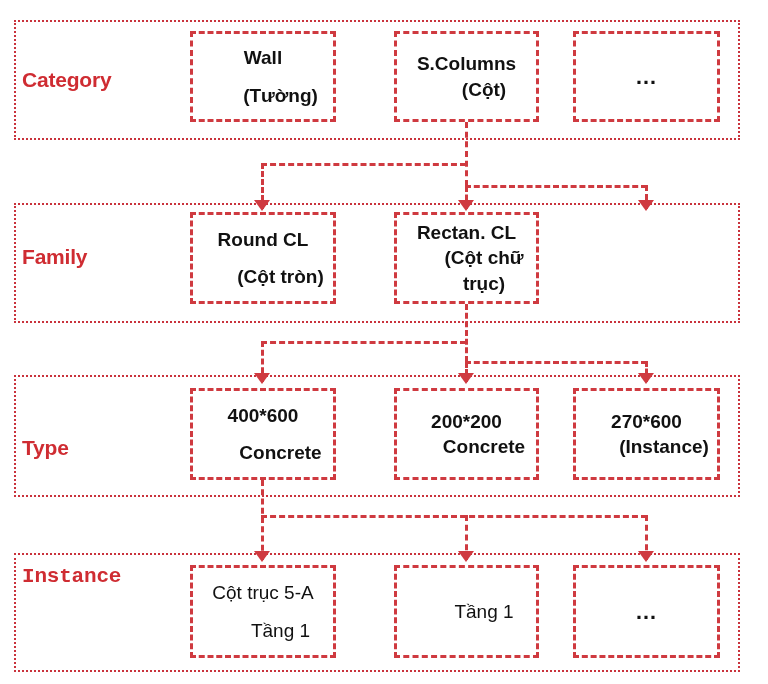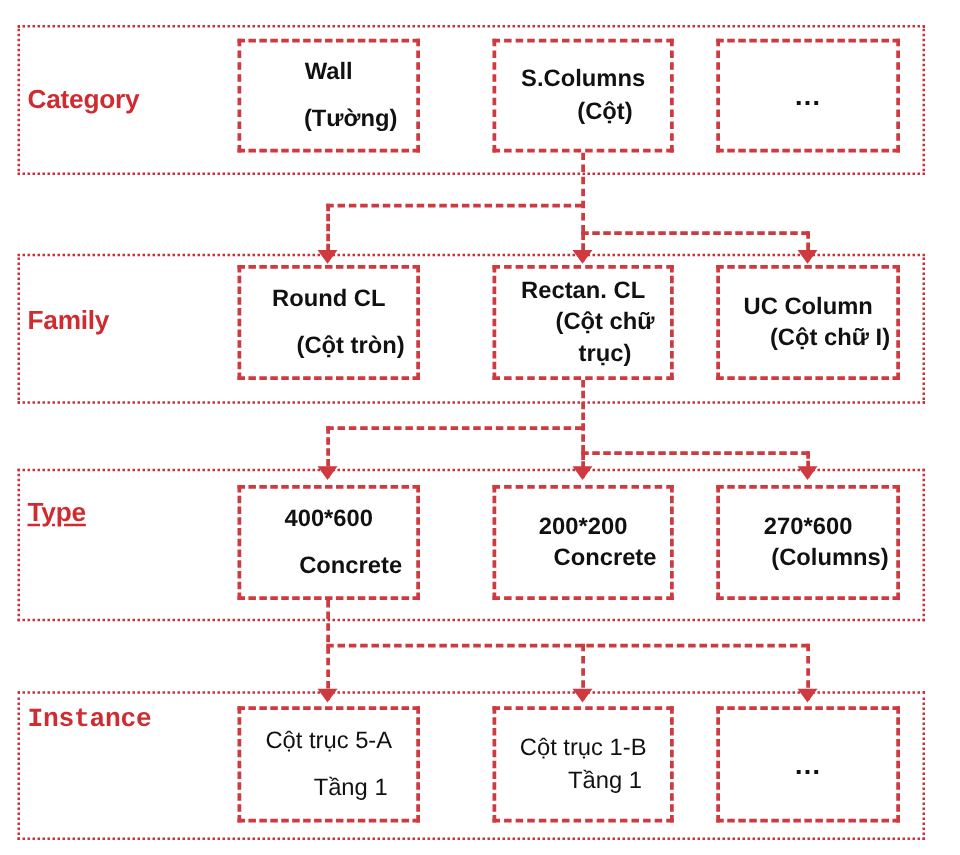--- a/index.html
+++ b/index.html
@@ -37,21 +37,21 @@
     left: 22px;
     width: 160px;
     text-align: left;
     color: #cf2c32;
     font-weight: bold;
     font-size: 21px;
     letter-spacing: -0.2px;
   }
   .lab-r1 { top: 68px; }
   .lab-r2 { top: 245px; }
-  .lab-r3 { top: 399px; text-decoration: underline; }
+  .lab-r3 { top: 436px; }
   .lab-r4 { top: 565px; font-family: Liberation Mono, monospace; }
 
   
   .node {
     position: absolute;
     border: 3px dashed #cf3a40;
     box-sizing: border-box;
     display: flex;
     flex-direction: column;
     align-items: center;
@@ -180,43 +180,38 @@
   </div>
 
   <div class="node bold c1 r2">
     <span class="l1">Round CL</span>
     <span class="l2">(Cột tròn)</span>
   </div>
   <div class="node bold c2 r2">
     <span class="l1">Rectan. CL</span>
     <span class="l2">(Cột chữ trục)</span>
   </div>
-  <div class="node bold c3 r2">
-    <span class="l1">UC Column</span>
-    <span class="l2">(Cột chữ I)</span>
-  </div>
 
   <div class="node bold c1 r3">
     <span class="l1">400*600</span>
     <span class="l2">Concrete</span>
   </div>
   <div class="node bold c2 r3">
     <span class="l1">200*200</span>
     <span class="l2">Concrete</span>
   </div>
   <div class="node bold c3 r3">
     <span class="l1">270*600</span>
-    <span class="l2">(Columns)</span>
+    <span class="l2">(Instance)</span>
   </div>
 
   <div class="node c1 r4">
     <span class="l1">Cột trục 5-A</span>
     <span class="l2">Tầng 1</span>
   </div>
   <div class="node c2 r4">
-    <span class="l1">Cột trục 1-B</span>
     <span class="l2">Tầng 1</span>
   </div>
   <div class="node c3 r4">
     <span class="l1 ellipsis">…</span>
   </div>
 
 </div>
 
 </body></html>

